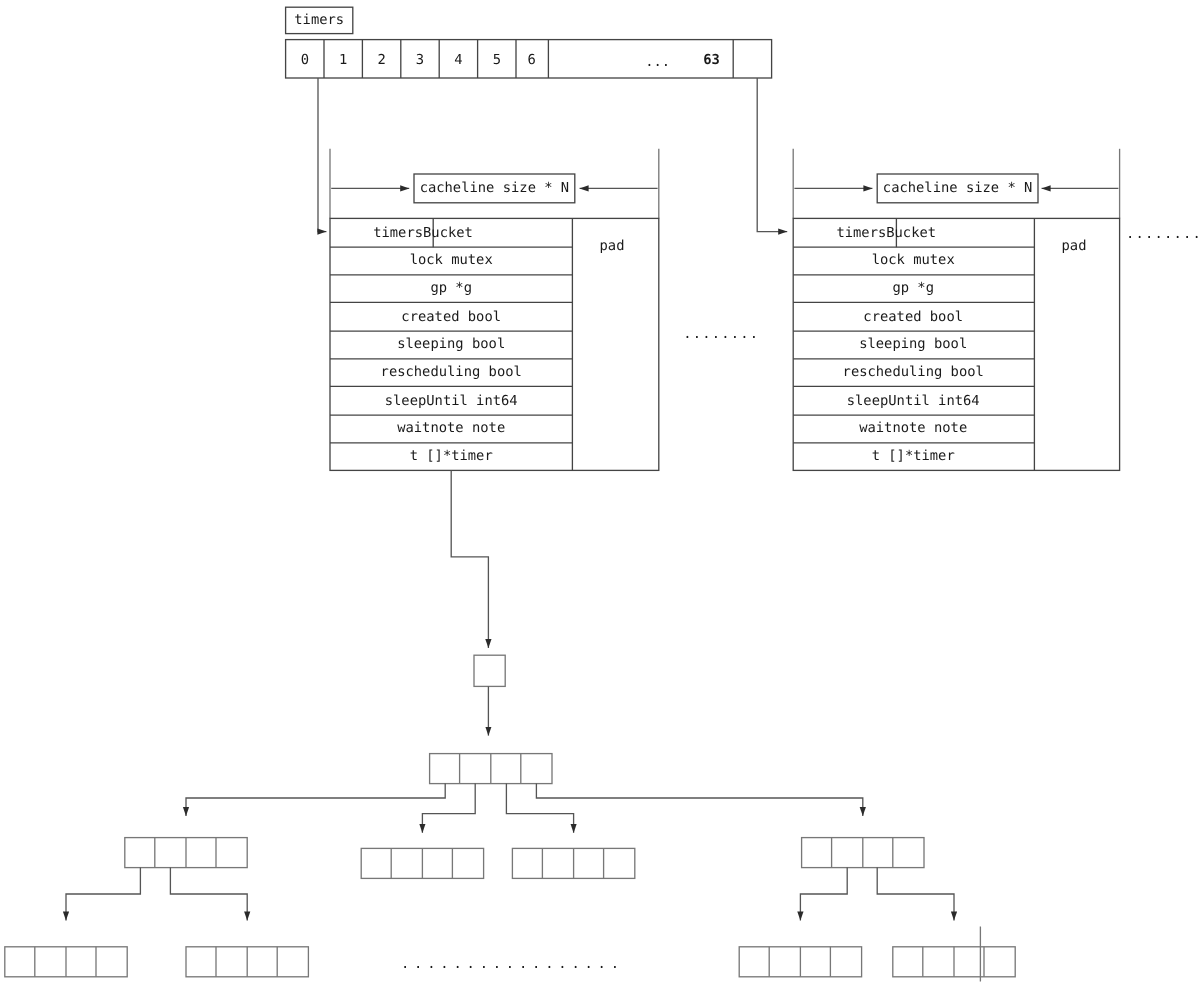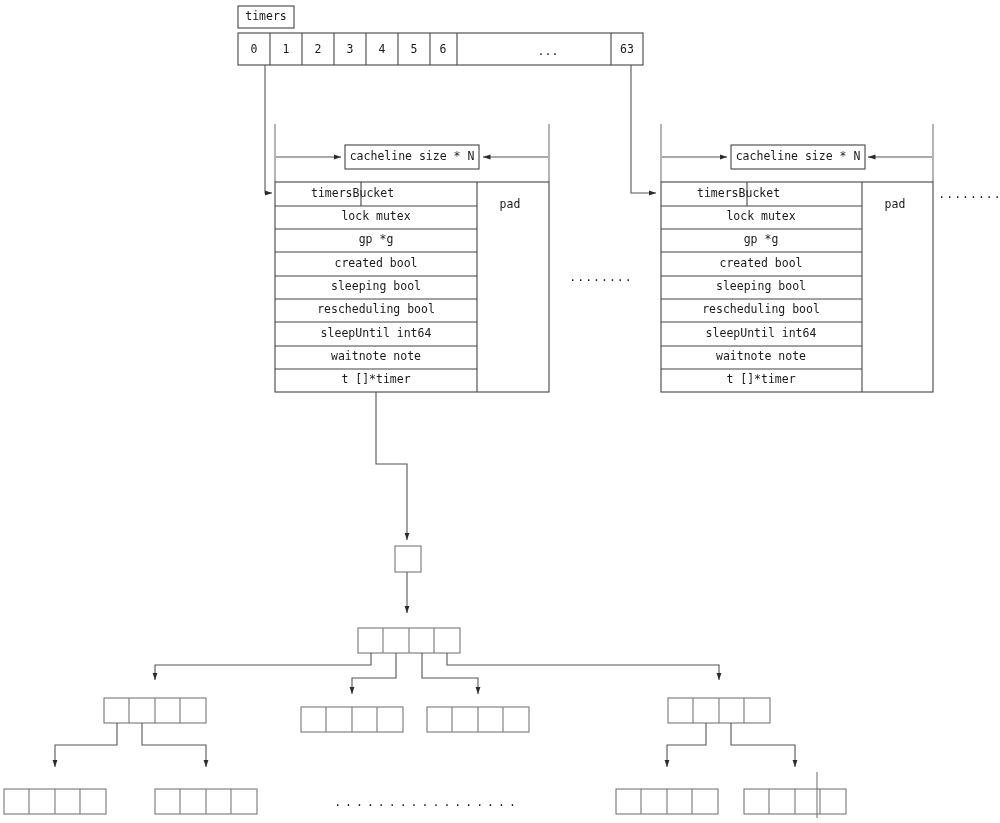--- a/index.html
+++ b/index.html
@@ -215,21 +215,21 @@
   <div class="lbl ctr" style="left:266px; top:17px;">timers</div>
 
   <div class="lbl ctr" style="left:254px; top:50px;">0</div>
   <div class="lbl ctr" style="left:286px; top:50px;">1</div>
   <div class="lbl ctr" style="left:318px; top:50px;">2</div>
   <div class="lbl ctr" style="left:350px; top:50px;">3</div>
   <div class="lbl ctr" style="left:382px; top:50px;">4</div>
   <div class="lbl ctr" style="left:414px; top:50px;">5</div>
   <div class="lbl ctr" style="left:443px; top:50px;">6</div>
   <div class="lbl ctr" style="left:548px; top:52px;">...</div>
-  <div class="lbl ctr" style="left:627px; top:50px;">63</div>
+  <div class="lbl ctr" style="left:593px; top:50px;font-weight:bold;">63</div>
 
   <div class="lbl ctr" style="left:412px; top:157px;">cacheline size * N</div>
   <div class="lbl lft" style="left:280px; top:194px;">timersBucket</div>
   <div class="lbl ctr" style="left:510px; top:205px;">pad</div>
 
   <div class="lbl ctr" style="left:376px; top:217px;">lock mutex</div>
   <div class="lbl ctr" style="left:376px; top:240px;">gp *g</div>
   <div class="lbl ctr" style="left:376px; top:264px;">created bool</div>
   <div class="lbl ctr" style="left:376px; top:287px;">sleeping bool</div>
   <div class="lbl ctr" style="left:376px; top:310px;">rescheduling bool</div>

